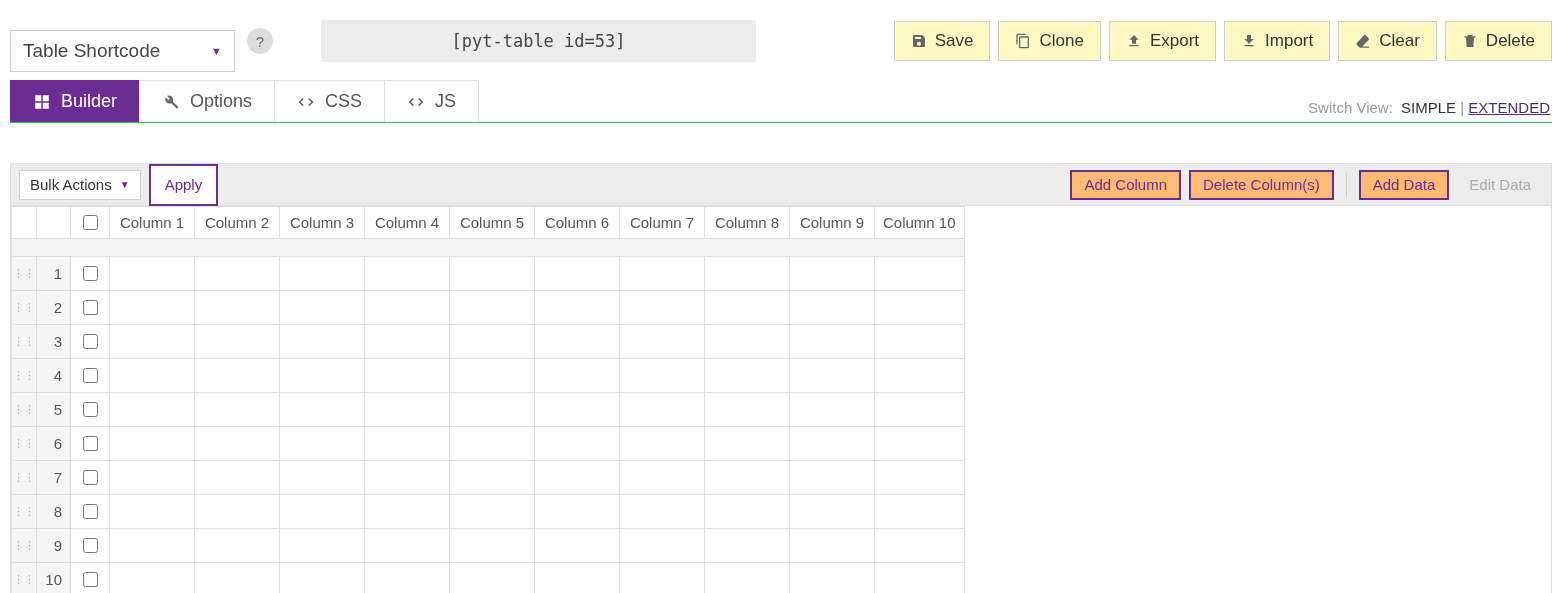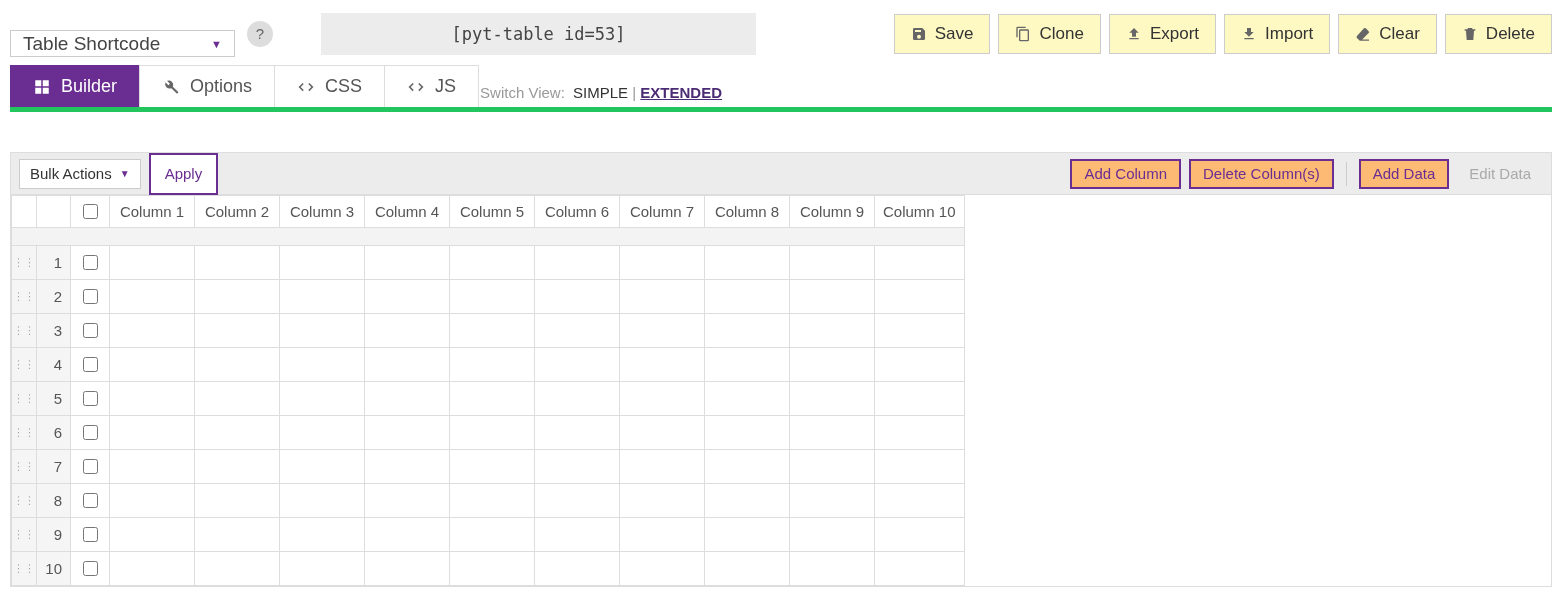--- a/index.html
+++ b/index.html
@@ -1,36 +1,36 @@
 <!DOCTYPE html>
 <html><head>
 <meta charset="utf-8">
 <style>
   * { box-sizing: border-box; }
   html, body { margin:0; padding:0; font-family: -apple-system, BlinkMacSystemFont, "Segoe UI", Arial, sans-serif; font-size:16px; color:#333; background:#fff; }
   .wrap { padding:10px; }
   .toprow { display:flex; align-items:center; gap:8px; margin-bottom:6px;}
-  .selectbox { height:27px; width:225px; border:1px solid #ccc; display:flex; align-items:center; justify-content:space-between; padding:0 12px; font-size:19px; color:#444; cursor:pointer;margin-top:20px;}
+  .selectbox { height:42px; width:225px; border:1px solid #ccc; display:flex; align-items:center; justify-content:space-between; padding:0 12px; font-size:19px; color:#444; cursor:pointer;margin-top:20px;}
   .selectbox .tri { color:#6a2d91; font-size:11px;}
   .help { width:26px; height:26px; border-radius:50%; background:#ddd; color:#666; display:flex; align-items:center; justify-content:center; font-size:15px; margin-left:4px; cursor:pointer;}
   .shortcode { flex:0 0 435px; height:42px; background:#ececec; color:#444; font-family:Consolas,Monaco,monospace; font-size:17px; display:flex; align-items:center; justify-content:center; margin-left:40px;}
   .spacer { flex:1; }
   .toolbarbtns { display:flex; gap:8px; }
   .tbtn { height:40px; padding:0 16px; border:1px solid #ccc; background:#fef9c3; display:flex; align-items:center; gap:8px; font-size:17px; color:#333; cursor:pointer;}
   .tbtn svg, .tbtn .ic { width:16px; height:16px; fill:#666; color:#666; }
-  .row2 { display:flex; align-items:flex-end; justify-content:flex-start; margin-top:8px; border-bottom:5px solid #22c55e;}
+  .row2 { display:flex; align-items:flex-end; justify-content:space-between; margin-top:8px; border-bottom:1px solid #22c55e;}
   .tabs { display:flex; }
   .tab { height:42px; padding:0 22px; display:flex; align-items:center; gap:10px; border:1px solid #ddd; border-bottom:none; margin-right:-1px; font-size:18px; color:#555; cursor:pointer; background:#fff;}
   .tab.active { background:#6a2d91; color:#fff; border-color:#6a2d91;}
   .tab.active svg { fill:#fff; }
   .tab svg { width:18px; height:18px; fill:#666;}
   .switch { padding:6px 2px; font-size:15px; color:#999;}
   .switch .sv-label { margin-right:4px;}
   .switch .simple { color:#333;}
-  .switch .extended { color:#4b2c74; text-decoration:underline; cursor:pointer;font-weight:bold;}
+  .switch .extended { color:#4b2c74; text-decoration:underline; cursor:pointer;}
   .panel { margin-top:40px; border:1px solid #ddd;}
   .panelbar { background:#ececec; border-bottom:1px solid #ddd; height:42px; display:flex; align-items:center; padding:0 8px; gap:8px;}
   .bulk { height:30px; border:1px solid #ccc; background:#fff; display:flex; align-items:center; padding:0 10px; gap:8px; font-size:15px; cursor:pointer;}
   .bulk .tri{ color:#6a2d91; font-size:10px;}
   .apply { height:42px; padding:0 14px; border:2px solid #6a2d91; color:#6a2d91; background:#fff; font-size:15px; cursor:pointer;}
   .panelbar .spacer{flex:1;}
   .pbtn { height:30px; padding:0 12px; border:2px solid #6a2d91; background:#fdba74; color:#6a2d91; font-size:15px; cursor:pointer;}
   .pbtn.disabled { color:#aaa; border:none; background:transparent; cursor:default;}
   .divider { width:1px; height:24px; background:#ccc; margin:0 4px;}
   .grid { overflow:auto;}

